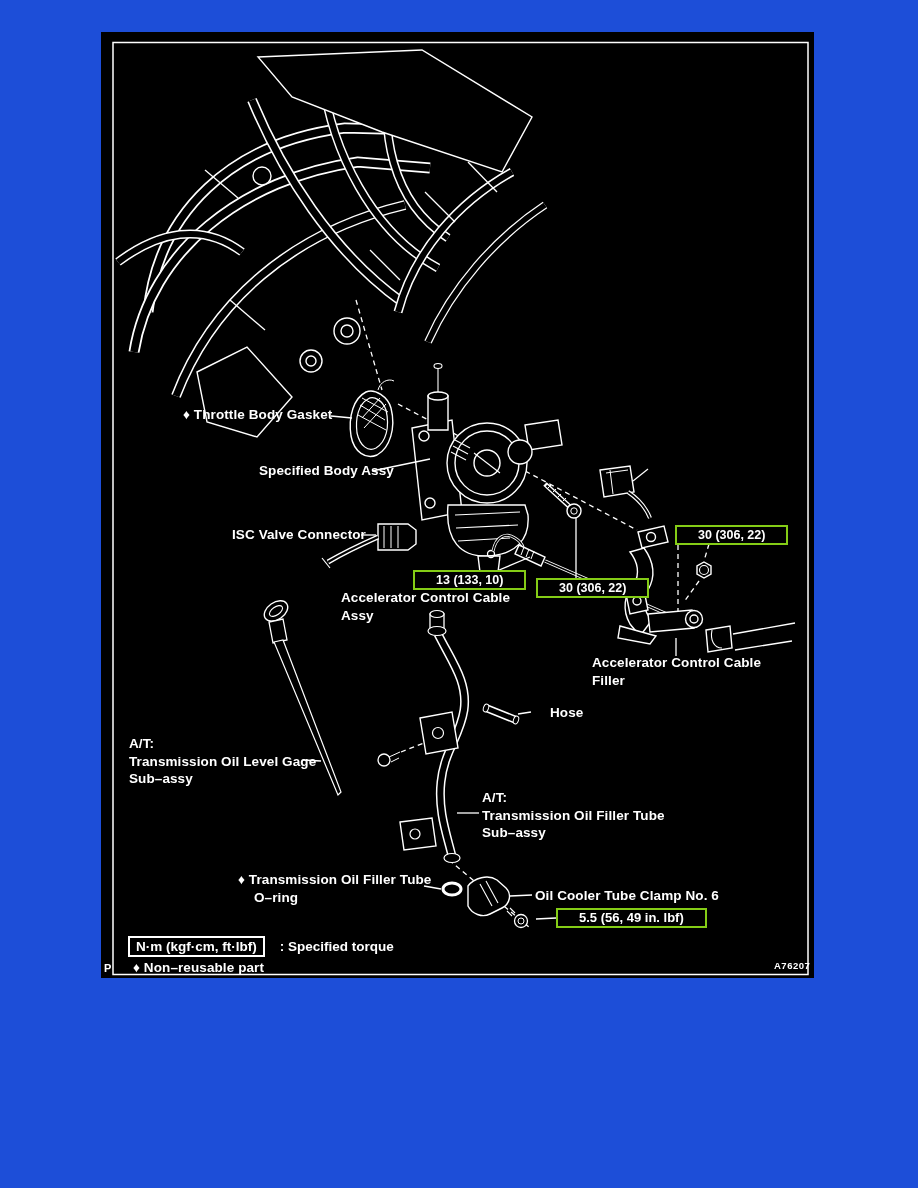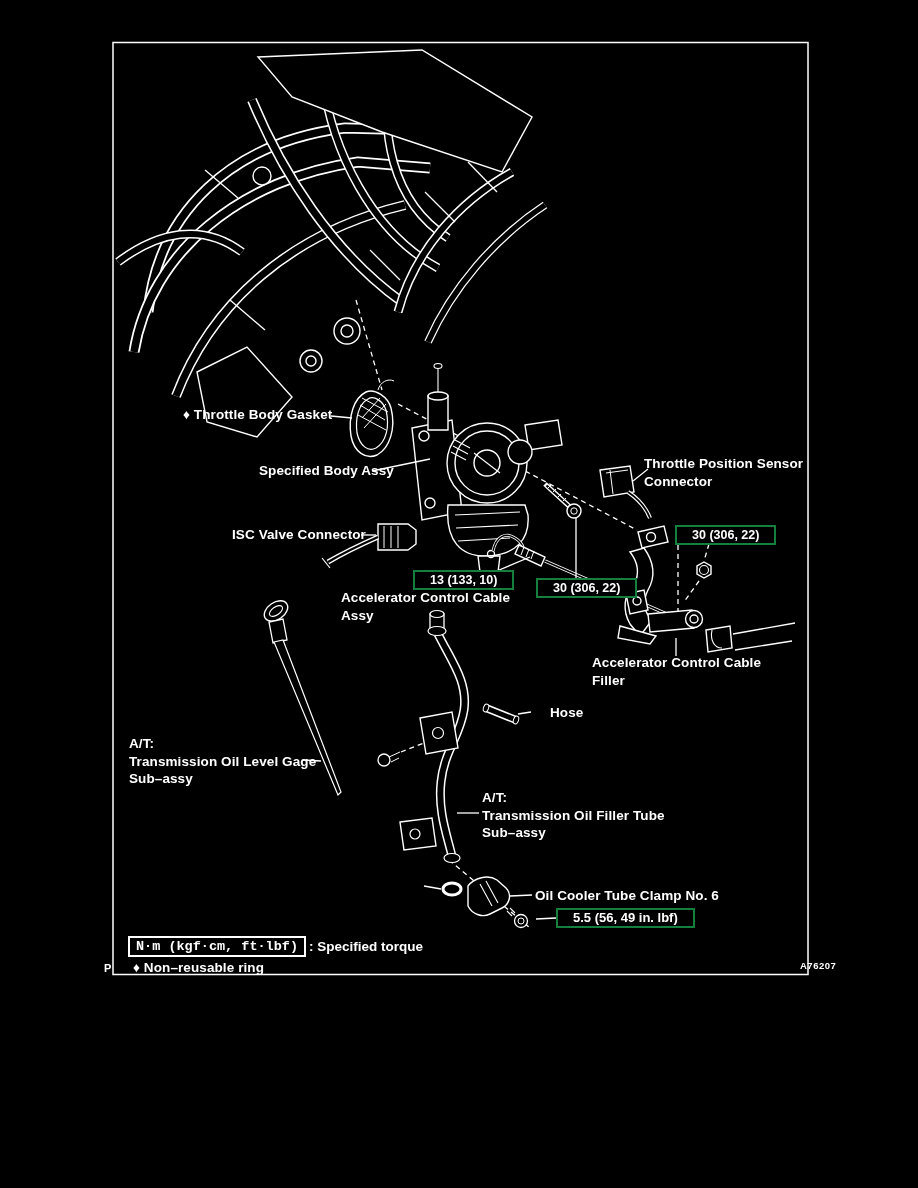--- a/index.html
+++ b/index.html
@@ -1,25 +1,25 @@
 <!DOCTYPE html>
 <html><head>
 <meta charset="utf-8">
 <style>
   html,body{margin:0;padding:0;background:#fff;}
-  .page{position:relative;width:918px;height:1188px;background:#000000;overflow:hidden;
+  .page{position:relative;width:918px;height:1188px;background:#1d4ed8;overflow:hidden;
         font-family:"Liberation Sans",sans-serif;}
   .art{position:absolute;left:0;top:0;}
   .lbl{position:absolute;color:#fff;font-weight:bold;font-size:13.5px;line-height:17.5px;
        white-space:nowrap;letter-spacing:.1px;}
-  .tq{position:absolute;border:2px solid #15803d;background:#000;color:#fff;font-weight:bold;
-      font-size:12.5px;line-height:14px;padding:1px 15px;white-space:nowrap;}
+  .tq{position:absolute;border:2px solid #84cc16;background:#000;color:#fff;font-weight:bold;
+      font-size:12.5px;line-height:14px;padding:1px 21px;white-space:nowrap;}
   .legend-row{position:absolute;display:flex;align-items:center;color:#fff;font-weight:bold;
       font-size:13.5px;white-space:nowrap;}
-  .legend-box{border:2px solid #fff;background:#000;padding:1px 6px;margin-right:3px;font-family:Liberation Mono, monospace;}
+  .legend-box{border:2px solid #fff;background:#000;padding:1px 6px;margin-right:15px;}
   .small-mark{position:absolute;color:#fff;font-weight:bold;font-size:11px;}
   .fig-code{position:absolute;color:#fff;font-weight:bold;font-size:9.5px;letter-spacing:.5px;}
   .indent2{padding-left:16px;}
 </style>
 </head>
 <body>
 
 <div class="page">
 
   <svg class="art" width="918" height="1188" viewBox="0 0 918 1188">
@@ -226,24 +226,20 @@
       <path d="M424,886 L441,889"></path>
       <path d="M510,896 L532,895"></path>
       <path d="M536,919 L556,918"></path>
     </g>
   </svg>
 
   <div class="lbl" style="left:183px;top:406px">♦ Throttle Body Gasket</div>
 
   <div class="lbl" style="left:259px;top:462px">Specified Body Assy</div>
 
-  <div class="lbl" style="left:644px;top:455px">
-    <div>Throttle Position Sensor</div>
-    <div>Connector</div>
-  </div>
 
   <div class="lbl" style="left:232px;top:526px">ISC Valve Connector</div>
 
   <div class="tq" style="left:413px;top:570px">13 (133, 10)</div>
 
   <div class="tq" style="left:536px;top:578px">30 (306, 22)</div>
 
   <div class="tq" style="left:675px;top:525px">30 (306, 22)</div>
 
   <div class="lbl" style="left:341px;top:589px">
@@ -263,29 +259,33 @@
     <div>Transmission Oil Level Gage</div>
     <div>Sub–assy</div>
   </div>
 
   <div class="lbl" style="left:482px;top:789px">
     <div>A/T:</div>
     <div>Transmission Oil Filler Tube</div>
     <div>Sub–assy</div>
   </div>
 
+  <div class="lbl" style="left:238px;top:871px">
+    <div>♦ Transmission Oil Filler Tube</div>
+    <div class="indent2">O–ring</div>
+  </div>
 
   <div class="lbl" style="left:535px;top:887px">Oil Cooler Tube Clamp No. 6</div>
 
   <div class="tq" style="left:556px;top:908px;font-size:13px">5.5 (56, 49 in. lbf)</div>
 
   <div class="legend-row" style="left:128px;top:936px">
     <span class="legend-box">N·m (kgf·cm, ft·lbf)</span>
     <span>: Specified torque</span>
   </div>
 
-  <div class="lbl" style="left:133px;top:959px">♦ Non–reusable ring</div>
+  <div class="lbl" style="left:133px;top:959px">♦ Non–reusable part</div>
 
   <div class="small-mark" style="left:104px;top:962px">P</div>
 
-  <div class="fig-code" style="left:800px;top:960px">A76207</div>
+  <div class="fig-code" style="left:774px;top:960px">A76207</div>
 
 </div>
 
 </body></html>

